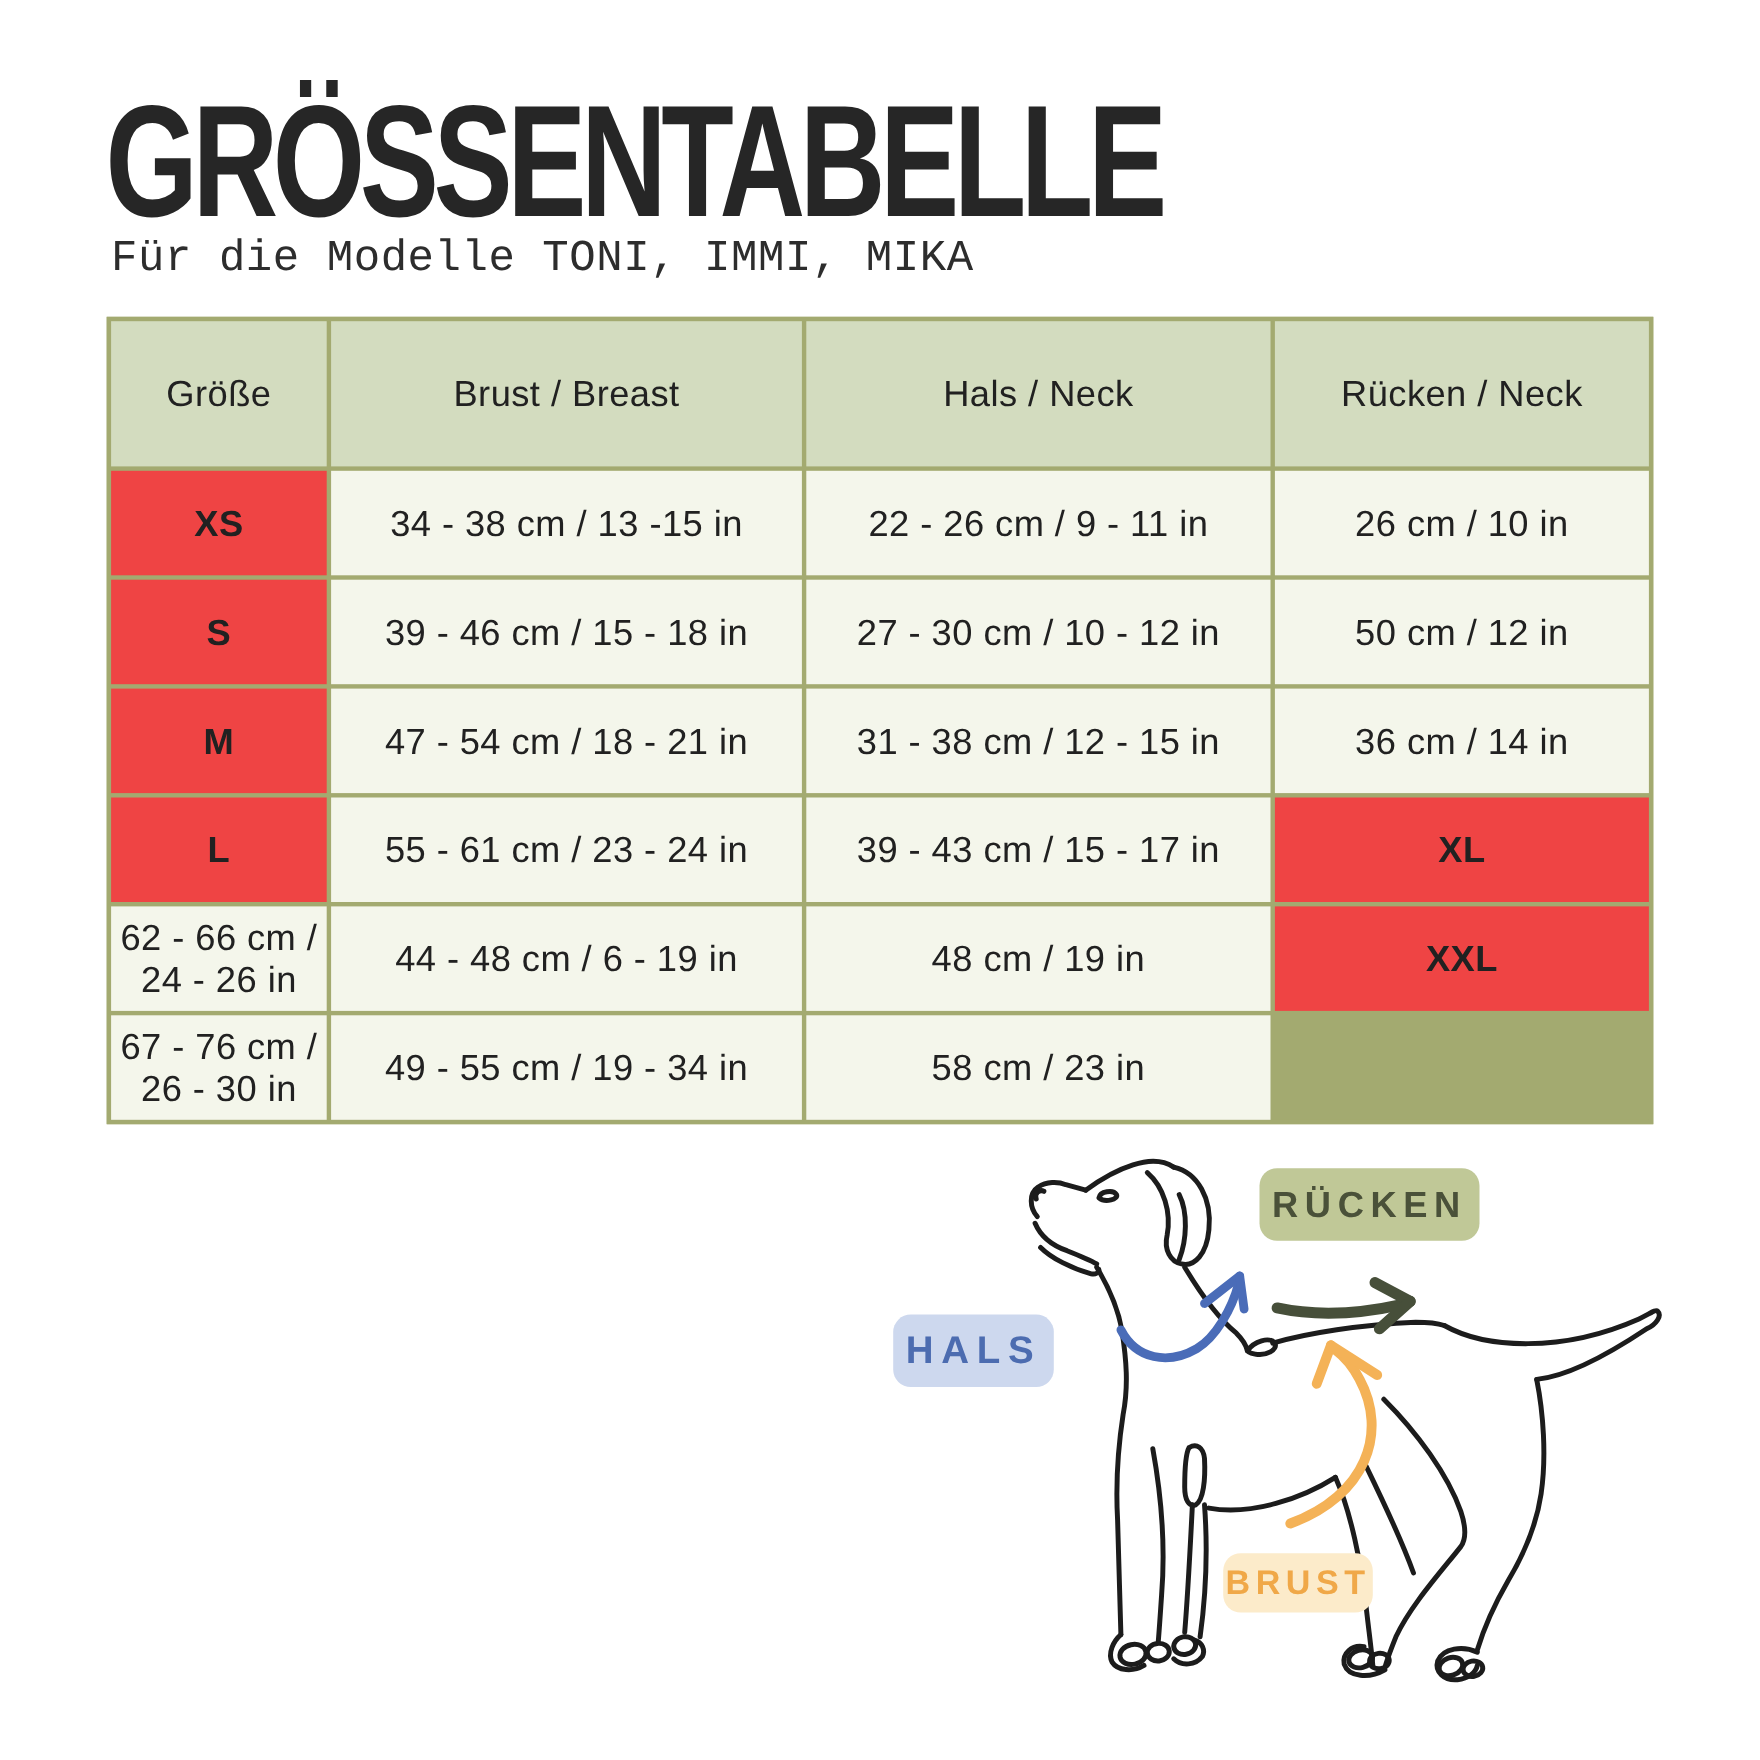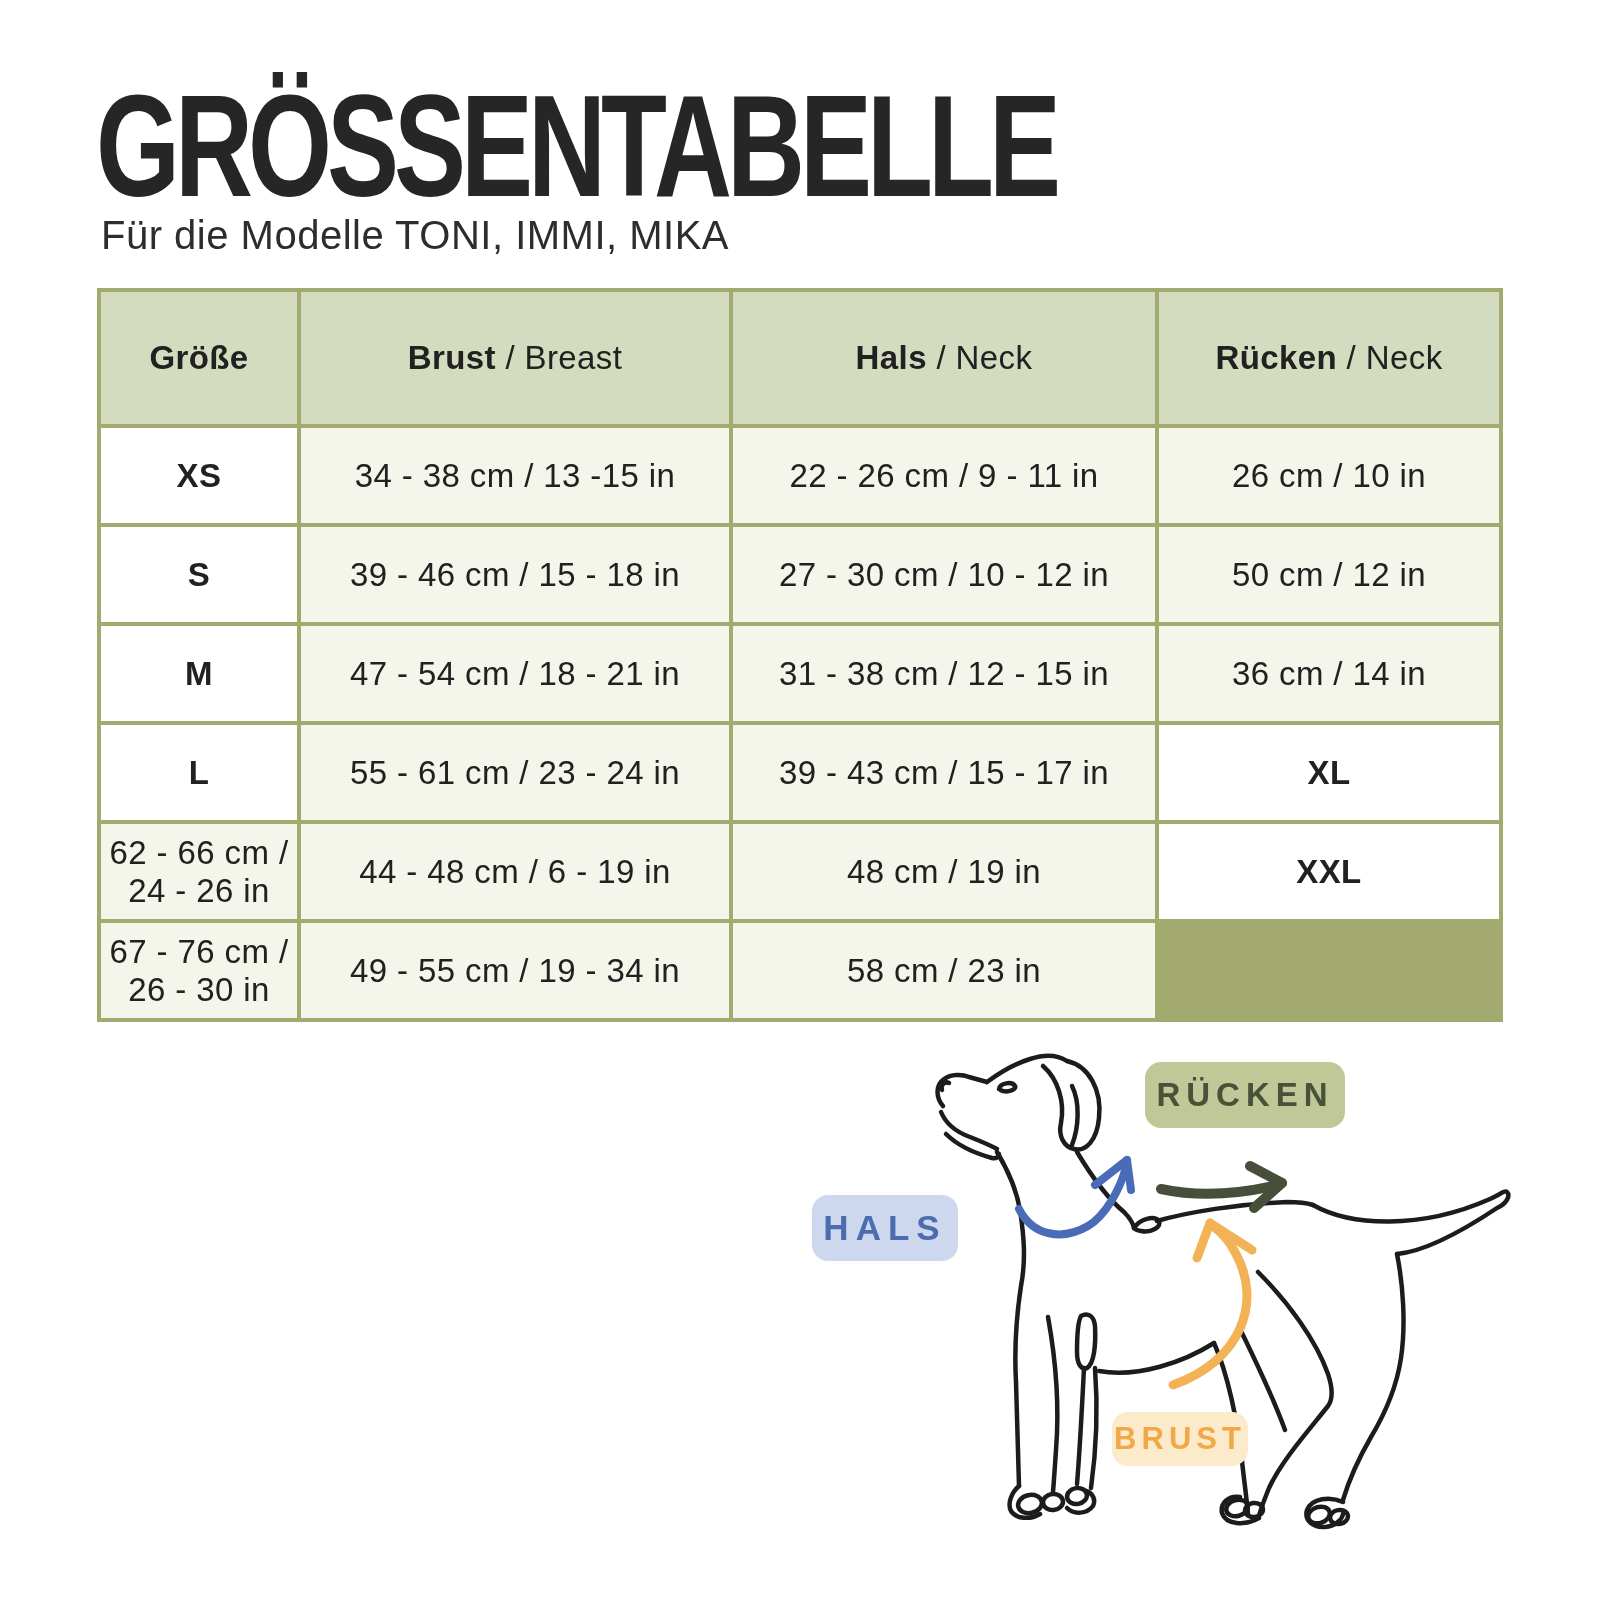--- a/index.html
+++ b/index.html
@@ -8,37 +8,37 @@
     font-family:"Liberation Sans", sans-serif;color:#242424;overflow:hidden;
   }
   
   .title{
     position:absolute;left:96px;top:74px;
     font-size:108px;font-weight:800;letter-spacing:-5px;color:#262626;
     transform:scaleY(1.34);transform-origin:0 0;white-space:nowrap;line-height:1;
   }
   .subtitle{
     position:absolute;left:101px;top:213px;
-    font-size:40px;font-weight:400;color:#2d2d2d;letter-spacing:0.5px;white-space:nowrap;
+    font-size:40px;font-weight:400;color:#2d2d2d;letter-spacing:0.5px;white-space:nowrap;font-family:Liberation Mono, monospace;
   }
   
   .size-table{
     position:absolute;left:97px;top:288px;width:1406px;height:734px;
     box-sizing:border-box;border:4px solid #a3aa70;background:#a3aa70;
     display:grid;grid-template-columns:196px 428px 422px 1fr;
     grid-template-rows:132px repeat(6,1fr);gap:4px;
   }
   .cell{
     display:flex;align-items:center;justify-content:center;text-align:center;
     font-size:33px;letter-spacing:0.4px;color:#212121;background:#f4f6eb;
     padding:0 8px;box-sizing:border-box;
   }
   .cell.head{background:#d3dcbf;font-weight:400;}
-  .cell.head .de{font-weight:700;}
-  .cell.sizecol{background:#ffffff;font-weight:700;}
+  .cell.head .de{font-weight:400;}
+  .cell.sizecol{background:#ef4444;font-weight:700;}
   .cell .sep{white-space:pre;}
   
   .diagram{position:absolute;left:790px;top:1040px;width:780px;height:560px;}
   .diagram svg{position:absolute;left:0;top:0;}
   .tag{
     position:absolute;display:flex;align-items:center;justify-content:center;
     font-weight:700;border-radius:16px;white-space:nowrap;
   }
   .tag-ruecken{left:355px;top:22px;width:200px;height:66px;background:#c0c897;color:#4a5139;font-size:33px;letter-spacing:6px;}
   .tag-hals{left:22px;top:155px;width:146px;height:66px;background:#cdd8ee;color:#4c6cb0;font-size:35px;letter-spacing:7px;}

